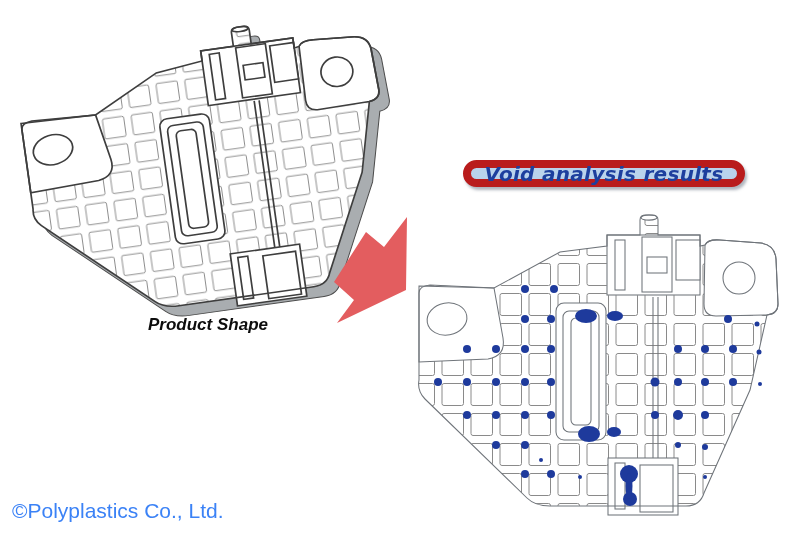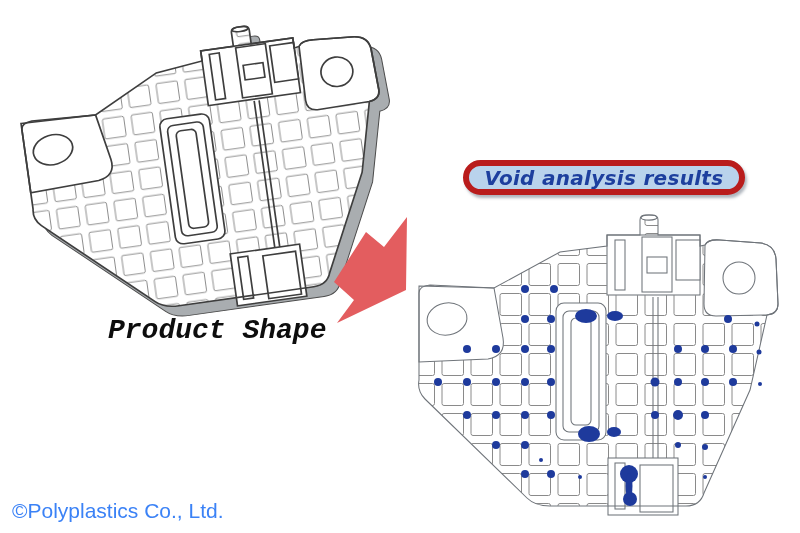--- a/index.html
+++ b/index.html
@@ -2,33 +2,33 @@
 <html><head>
 <meta charset="utf-8">
 <style>
   html,body{margin:0;padding:0;}
   body{
     width:800px;height:533px;background:#ffffff;position:relative;overflow:hidden;
     font-family:"DejaVu Sans","Liberation Sans",sans-serif;
   }
   #scene{position:absolute;left:0;top:0;}
   .badge{
-    position:absolute;left:463px;top:160px;width:282px;height:35px;
-    background:#b9d3ec;border:6px solid #b91c1c;border-radius:22px;
+    position:absolute;left:463px;top:160px;width:282px;height:27px;
+    background:#b9d3ec;border:8px solid #b91c1c;border-radius:22px;
     box-shadow:2px 3px 3px rgba(110,120,135,.55);
     display:flex;align-items:center;justify-content:center;box-sizing:border-box;
   }
   .badge span{
     font-family:"DejaVu Sans",sans-serif;font-weight:bold;font-style:italic;
     font-size:20px;color:#1d3f9e;letter-spacing:.3px;white-space:nowrap;
   }
   .caption{
     position:absolute;left:108px;top:315px;width:200px;text-align:center;
-    font-family:Liberation Mono, monospace;font-weight:bold;font-style:italic;
-    font-size:28px;color:#0d0d0d;white-space:nowrap;
+    font-family:Liberation Sans, sans-serif;font-weight:bold;font-style:italic;
+    font-size:17px;color:#0d0d0d;white-space:nowrap;
   }
   .copyright{
     position:absolute;left:12px;top:499px;
     font-family:"Liberation Sans","DejaVu Sans",sans-serif;font-weight:400;
     font-size:21px;color:#3b82f6;white-space:nowrap;
   }
 </style>
 </head>
 <body>
 

